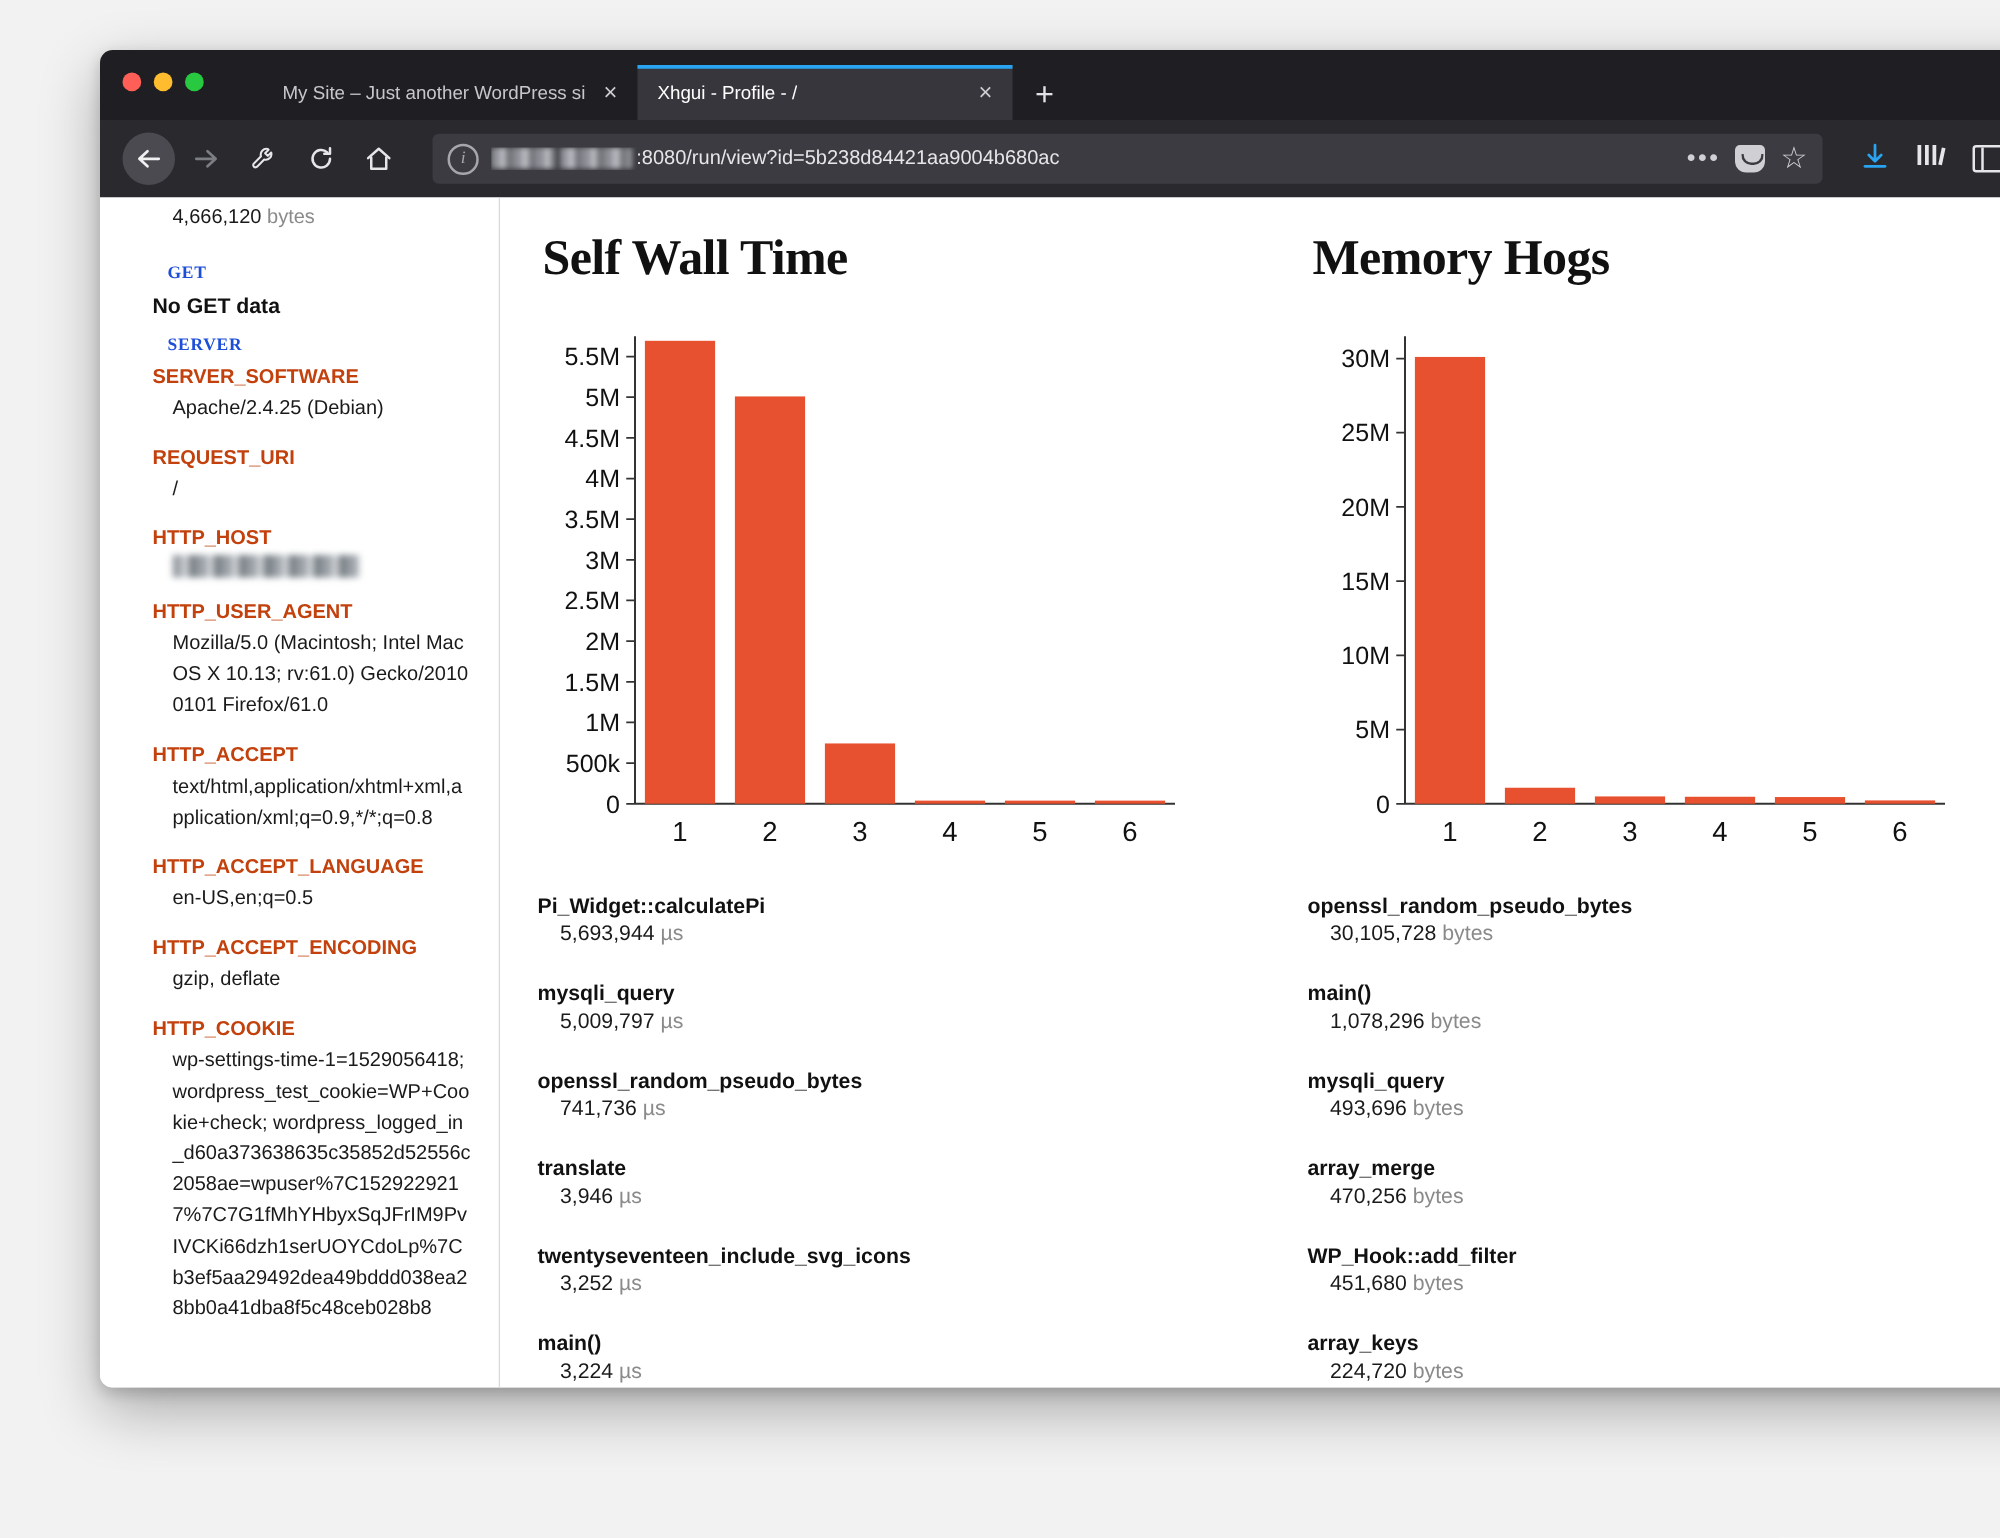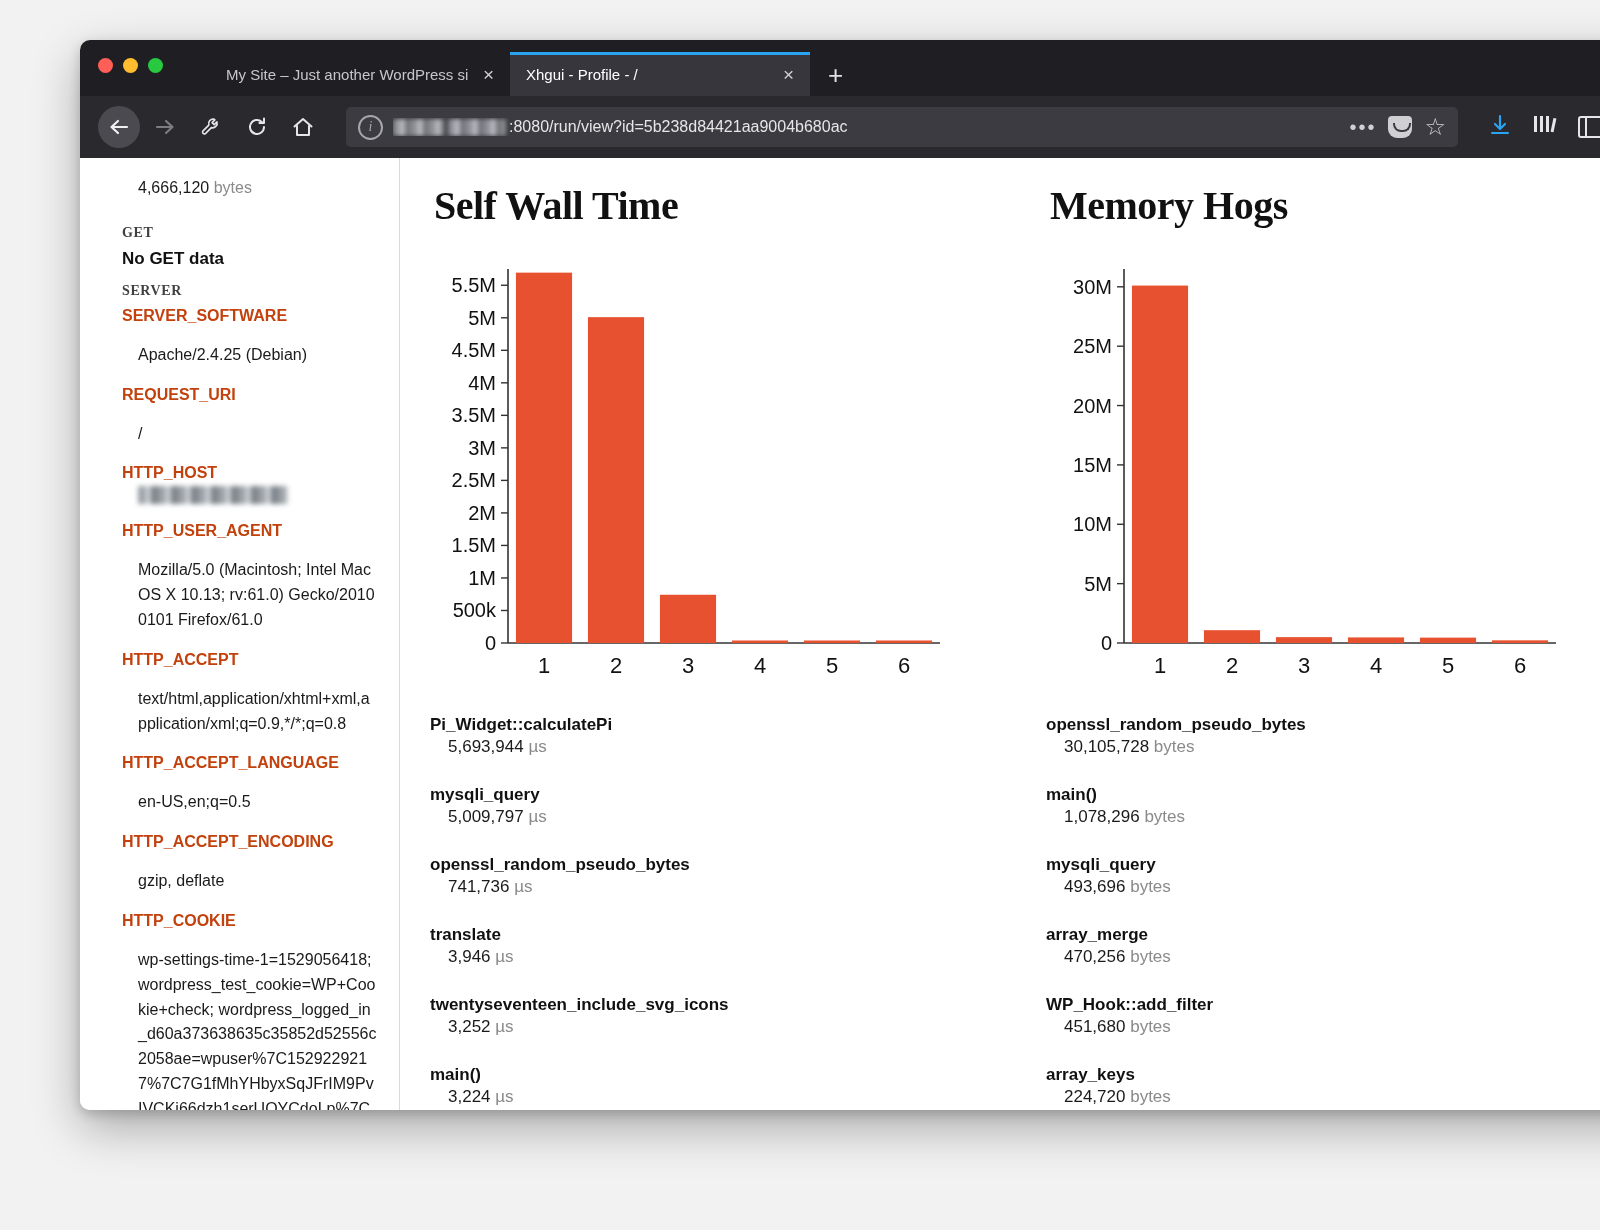--- a/index.html
+++ b/index.html
@@ -139,21 +139,20 @@
     display: flex; align-items: center; justify-content: center;
     flex: none;
     line-height: 1;
   }
   .url-text {
     color: #e6e6e8;
     font-size: 16px;
     white-space: nowrap;
     overflow: hidden;
     display: flex;
-    align-items: center;
     flex: 1;
   }
   .blur-chip {
     display: inline-block;
     height: 17px;
     border-radius: 2px;
     margin-right: 3px;
     background: repeating-linear-gradient(90deg,#8e8e96 0 6px,#b4b4bb 6px 12px,#76767d 12px 18px);
     filter: blur(2.2px);
     vertical-align: middle;
@@ -206,29 +205,29 @@
   .left-panel {
     width: 320px;
     flex: none;
     border-right: 1px solid #d9d9d9;
     padding: 0 22px 0 42px;
     box-sizing: border-box;
     overflow: hidden;
     font-size: 16px;
     color: #1a1a1a;
   }
-  .val-line { padding: 18px 0 10px 16px; color: #1a1a1a; font-size: 16px; line-height: 1.55; word-break: break-all; }
+  .val-line { padding: 4px 0 10px 16px; color: #1a1a1a; font-size: 16px; line-height: 1.55; word-break: break-all; }
   .val-line .unit { color: #8a8a8a; }
   .section-head {
     font-family: "Liberation Serif", serif;
     font-weight: bold;
     font-size: 14px;
     letter-spacing: 0.6px;
-    color: #404040;
-    margin: 14px 0 8px 0;
+    color: #1d4ed8;
+    margin: 14px 0 8px 12px;
   }
   .key-line { font-weight: bold; font-size: 16px; color: #c2410c; margin-top: 8px; }
   .plain-bold { font-weight: bold; font-size: 17px; color: #111; margin: 6px 0 10px 0; }
   .blur-host {
     display: inline-block;
     width: 150px; height: 18px;
     margin: 4px 0 6px 16px;
     background: repeating-linear-gradient(90deg,#9aa0a6 0 7px,#c8ccd0 7px 13px,#7d848a 13px 20px);
     filter: blur(2.4px);
   }

